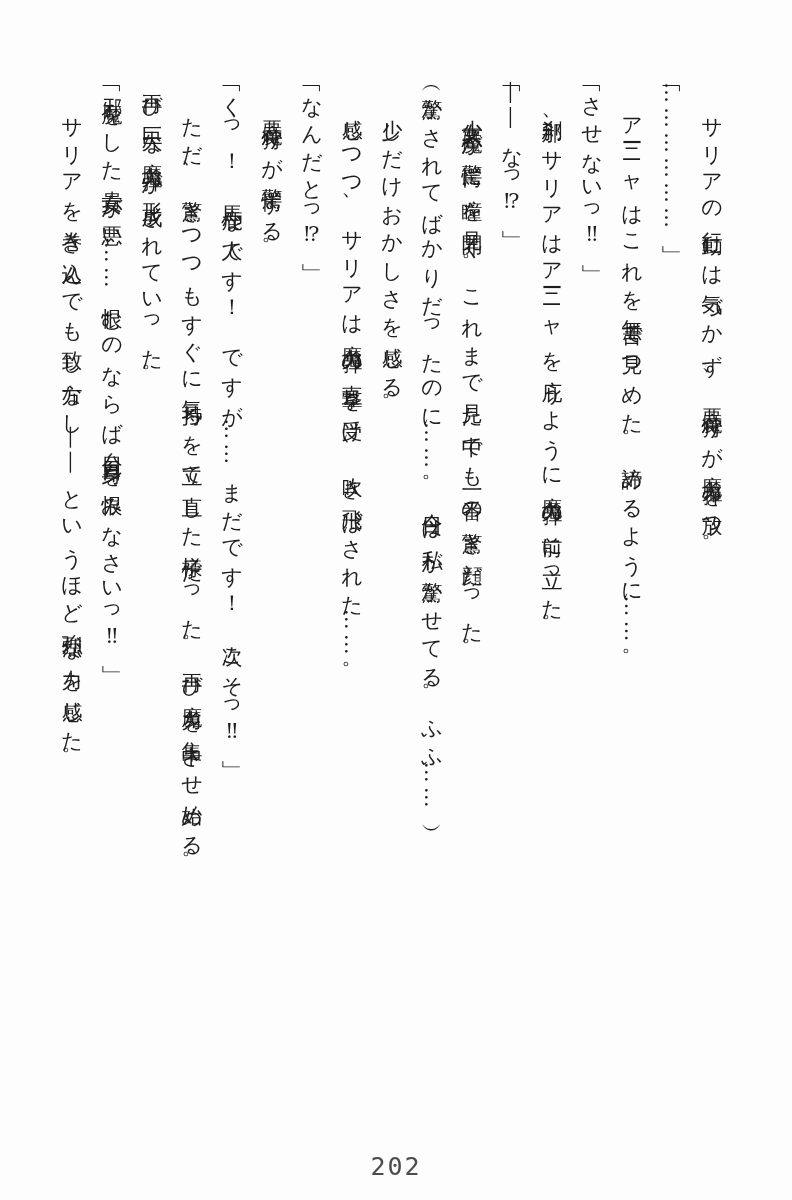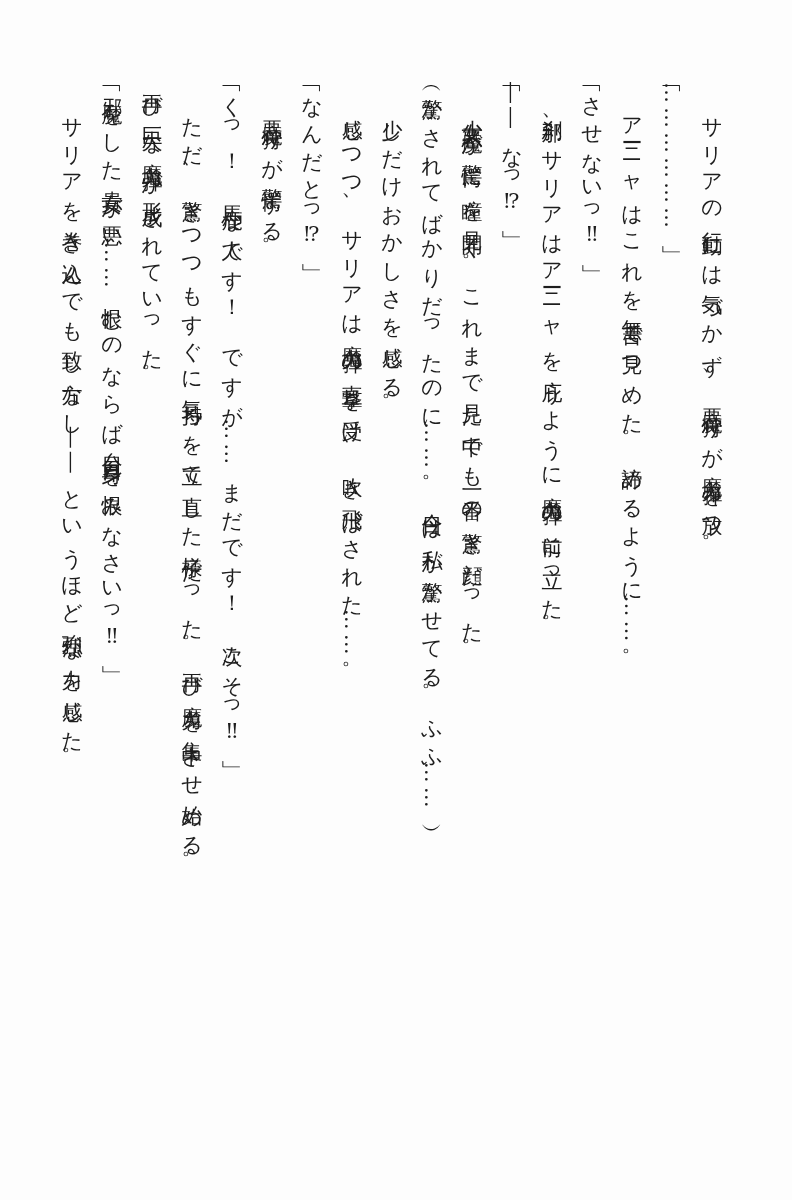--- a/index.html
+++ b/index.html
@@ -63,13 +63,14 @@
       <p class="indent">少しだけおかしさを感じる。</p>
       <p class="indent">感じつつ、サリアは魔力弾の直撃を受け、吹き飛ばされた……。</p>
       <p class="">「なんだとっ⁉」</p>
       <p class="indent">悪魔狩りが驚愕する。</p>
       <p class="">「くっ！　馬鹿な人です！　ですが……まだです！　次こそっ‼」</p>
       <p class="indent">ただ、驚きつつもすぐに気持ちを立て直した様子だった。再び魔力を集中させ始める。</p>
       <p class="">再び巨大な魔力弾が形成されていった。</p>
       <p class="">「邪魔をした貴女が悪い……恨むのならば自分自身を恨みなさいっ‼」</p>
       <p class="indent">サリアを巻き込んでも致し方なし――というほど強烈な力を感じた。</p>
     </div>
+  <div class="page-number">202</div>
 </div>
 
 </body></html>

